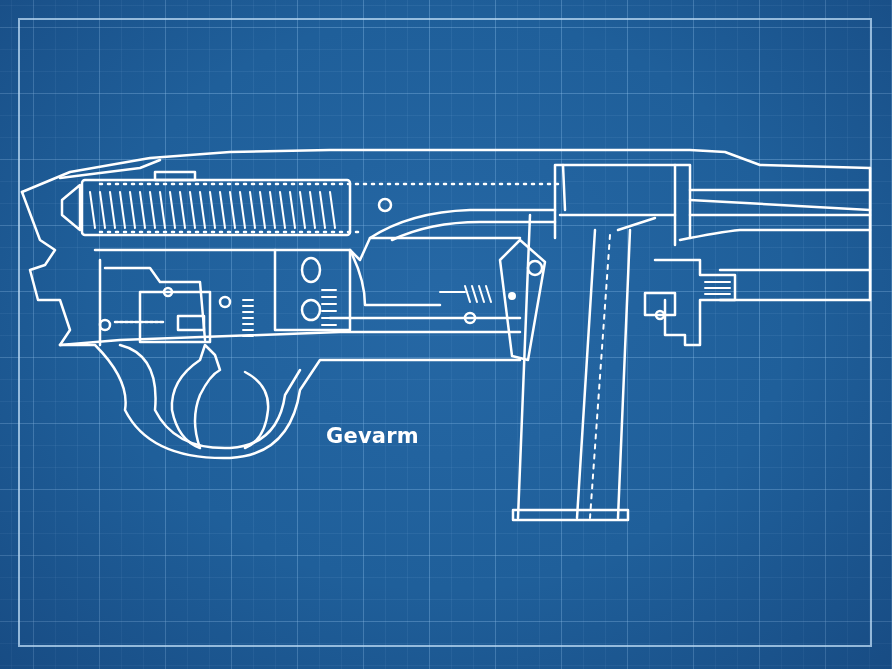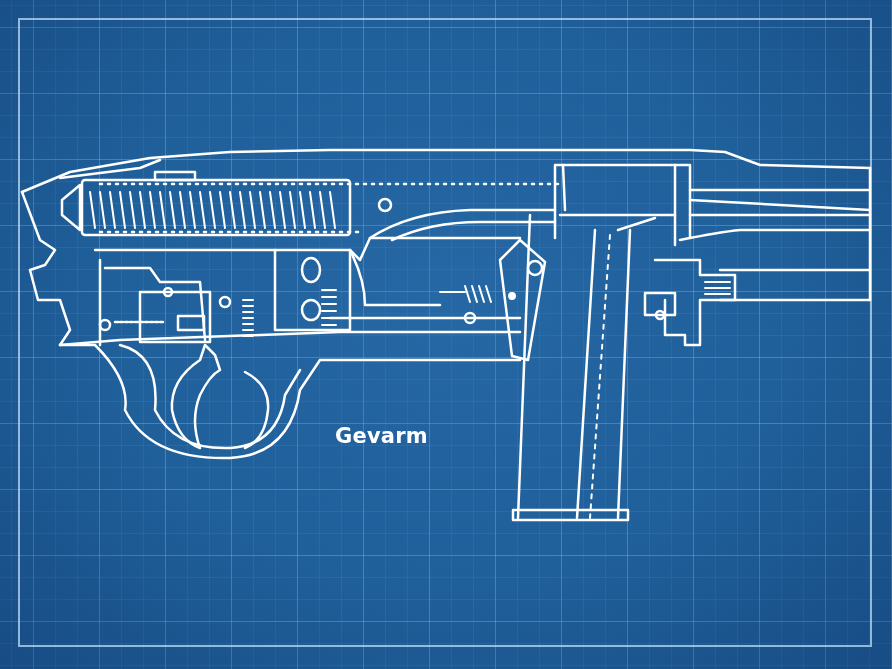--- a/index.html
+++ b/index.html
@@ -20,21 +20,21 @@
     background-size: 100% 100%, 66px 66px, 66px 66px, 22px 22px, 22px 22px;
     background-position: 0 0, 0 27px, 33px 0, 0 5px, 11px 0;
   }
   .frame {
     position: absolute; left: 18px; top: 18px; width: 854px; height: 629px;
     border: 2px solid rgba(190,220,245,0.75);
     box-sizing: border-box;
   }
   .drawing { position: absolute; left: 0; top: 0; }
   .label {
-    position: absolute; left: 335px; top: 424px;
+    position: absolute; left: 326px; top: 424px;
     color: #ffffff; font-family: "DejaVu Sans", sans-serif;
     font-weight: bold; font-size: 21px; letter-spacing: 0.2px;
   }
 </style>
 </head>
 <body>
 
 <div class="canvas">
   <div class="frame"></div>
 

